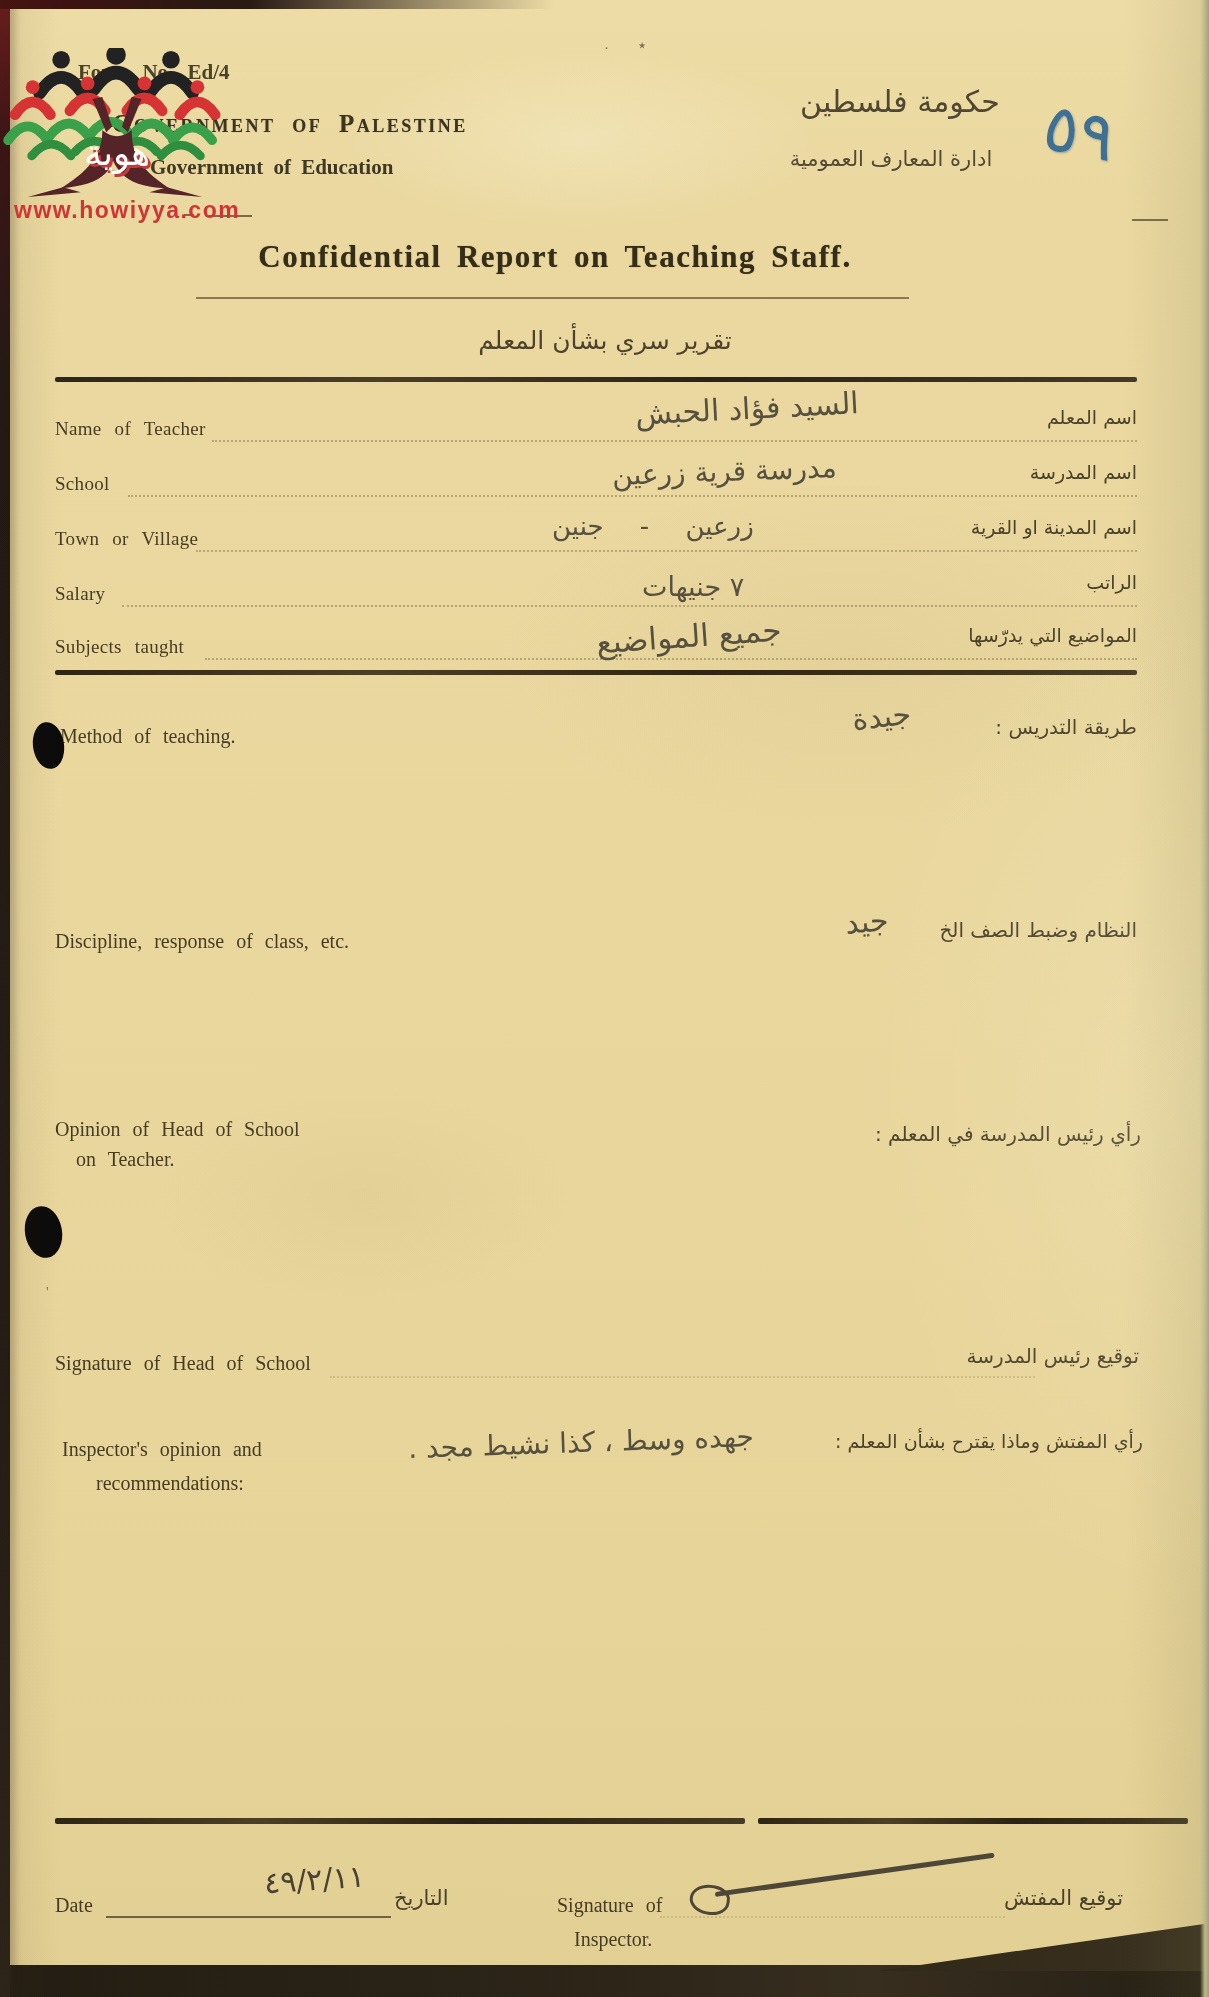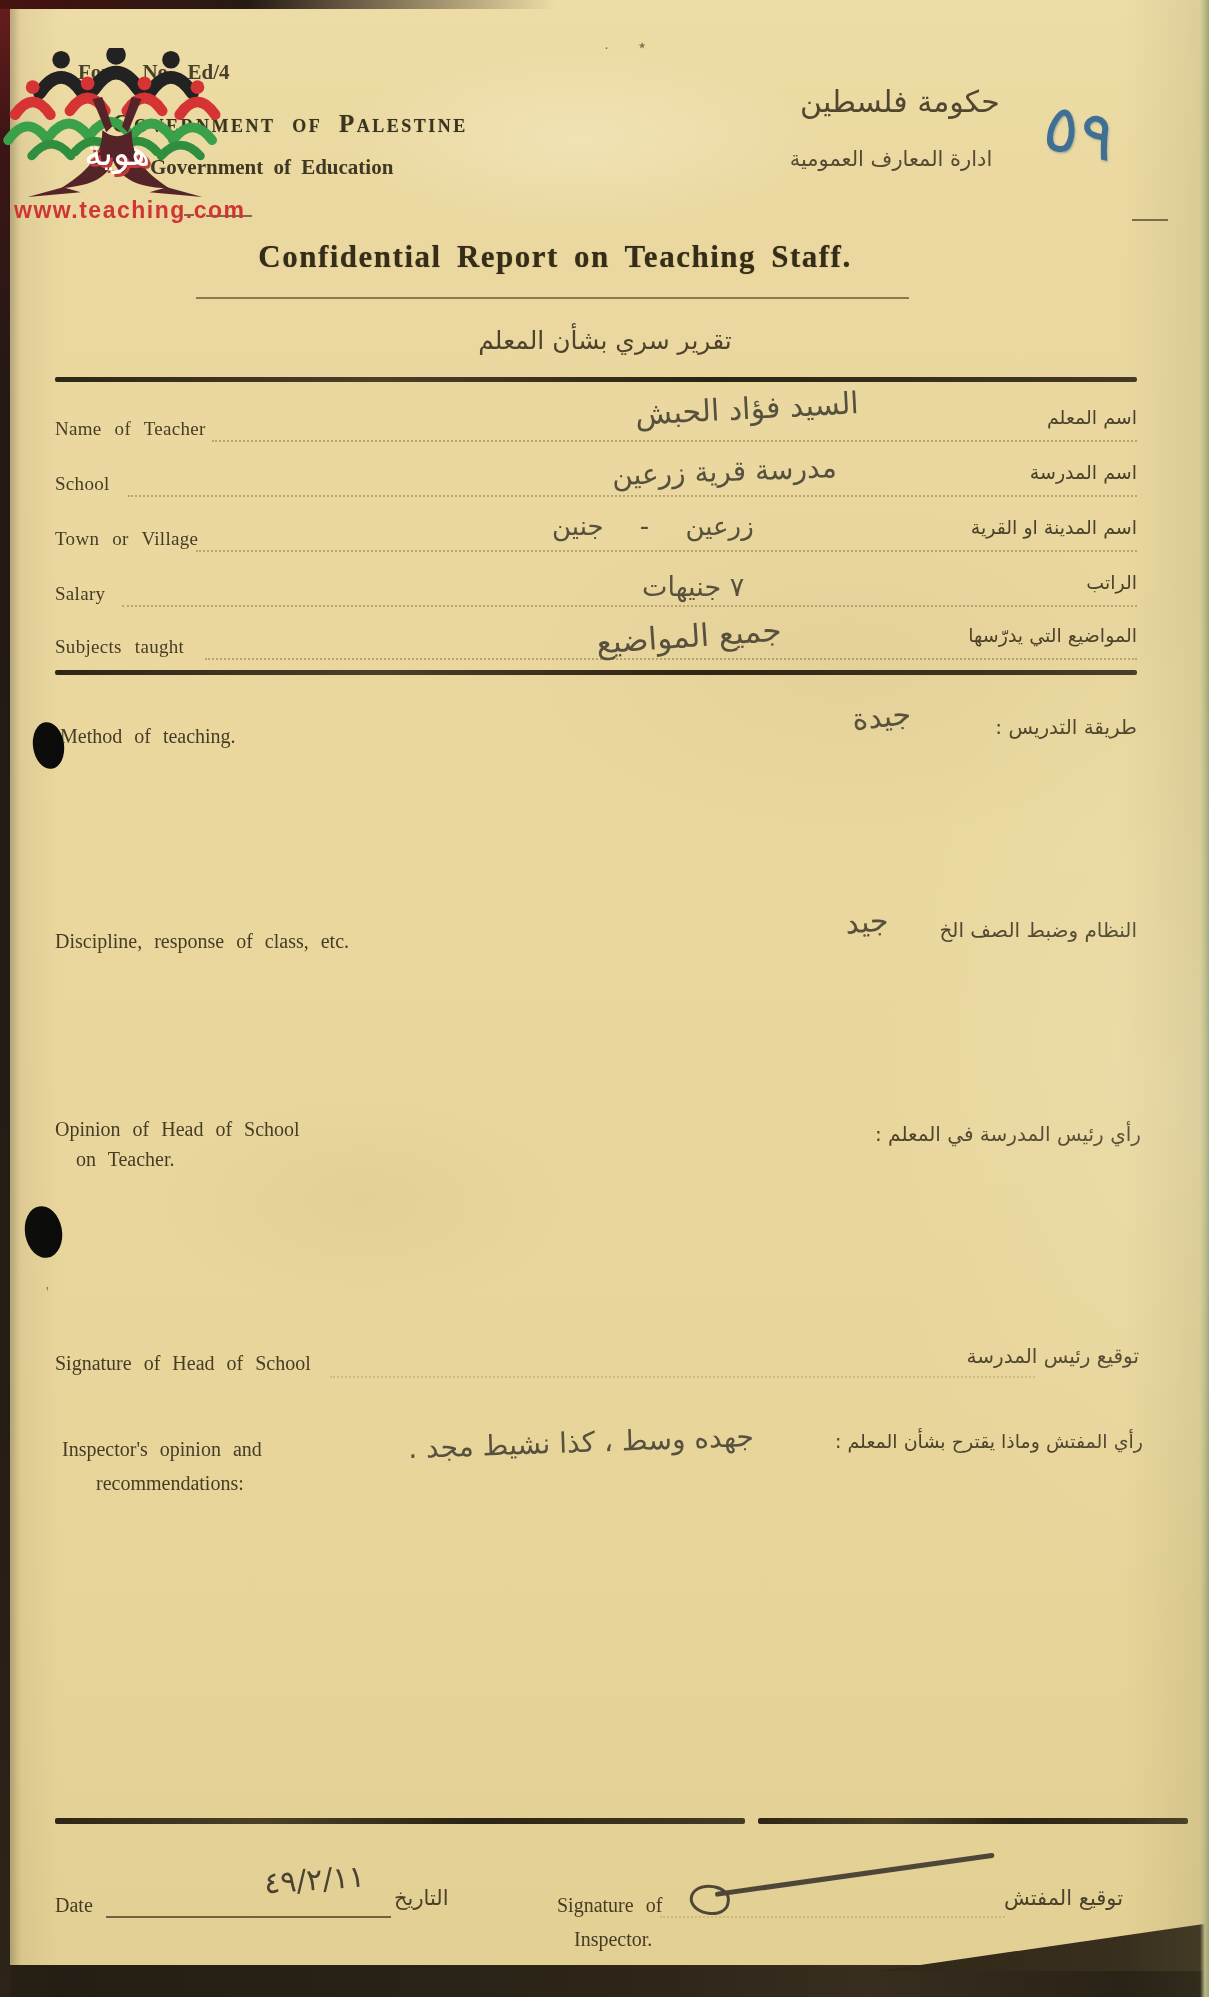--- a/index.html
+++ b/index.html
@@ -119,21 +119,21 @@
       <path d="M108 86 L94 52 L104 50 L114 80 Z" fill="#542428"></path>
       <path d="M130 86 L144 52 L134 50 L124 80 Z" fill="#542428"></path>
       <path d="M104 84 C104 104 96 122 62 143 C84 141 98 137 107 128 C111 124 113 119 115 115 C117 120 121 126 127 131 C137 139 153 143 172 143 C140 122 134 106 134 84 C124 92 114 92 104 84 Z" fill="#542428"></path>
       <path d="M64 142 L28 152 L82 147 Z" fill="#542428"></path>
       <path d="M170 142 L206 152 L152 147 Z" fill="#542428"></path>
 
       <text x="122" y="122" font-size="36" fill="#c23a3a" text-anchor="middle" font-family="DejaVu Sans">هوية</text>
       <text x="119" y="119" font-size="36" fill="#ffffff" text-anchor="middle" font-family="DejaVu Sans">هوية</text>
     </svg>
   </div>
-  <div class="site-url">www.teaching.com</div>
+  <div class="site-url">www.howiyya.com</div>
 
   <div class="gov-ar ar">حكومة فلسطين</div>
   <div class="dept-ar ar">ادارة المعارف العمومية</div>
   <div class="blue-num">٥٩</div>
 
   <div class="speck" style="left:604px;top:40px;">·</div>
   <div class="speck" style="left:638px;top:36px;">٭</div>
   <div class="dash" style="left:206px;top:215px;width:46px;"></div>
   <div class="dash" style="left:184px;top:214px;width:10px;"></div>
   <div class="dash" style="left:1132px;top:219px;width:36px;"></div>

